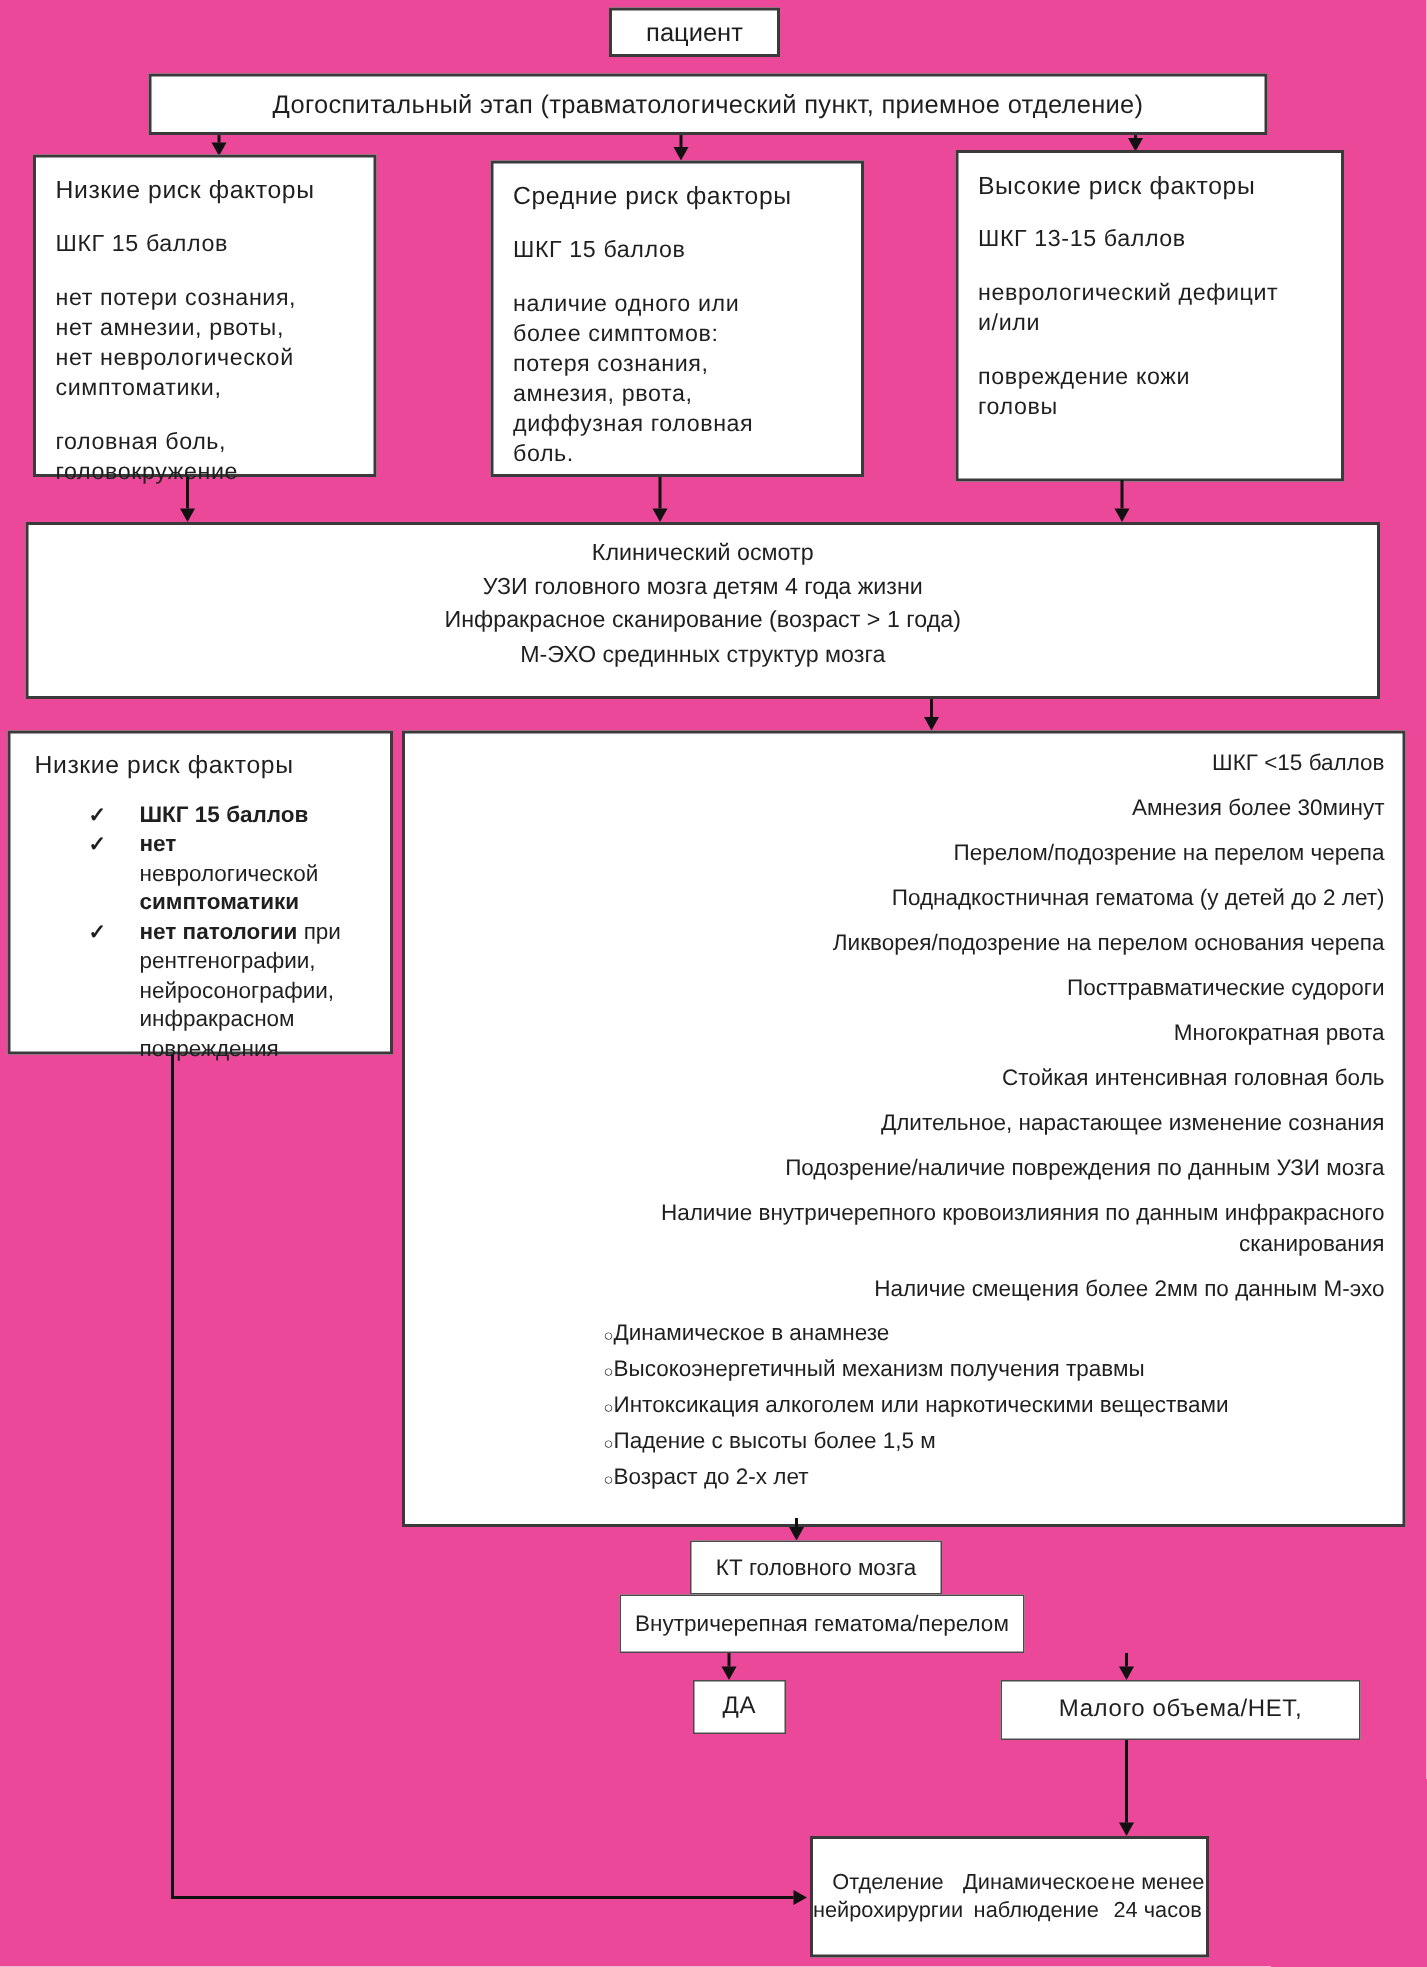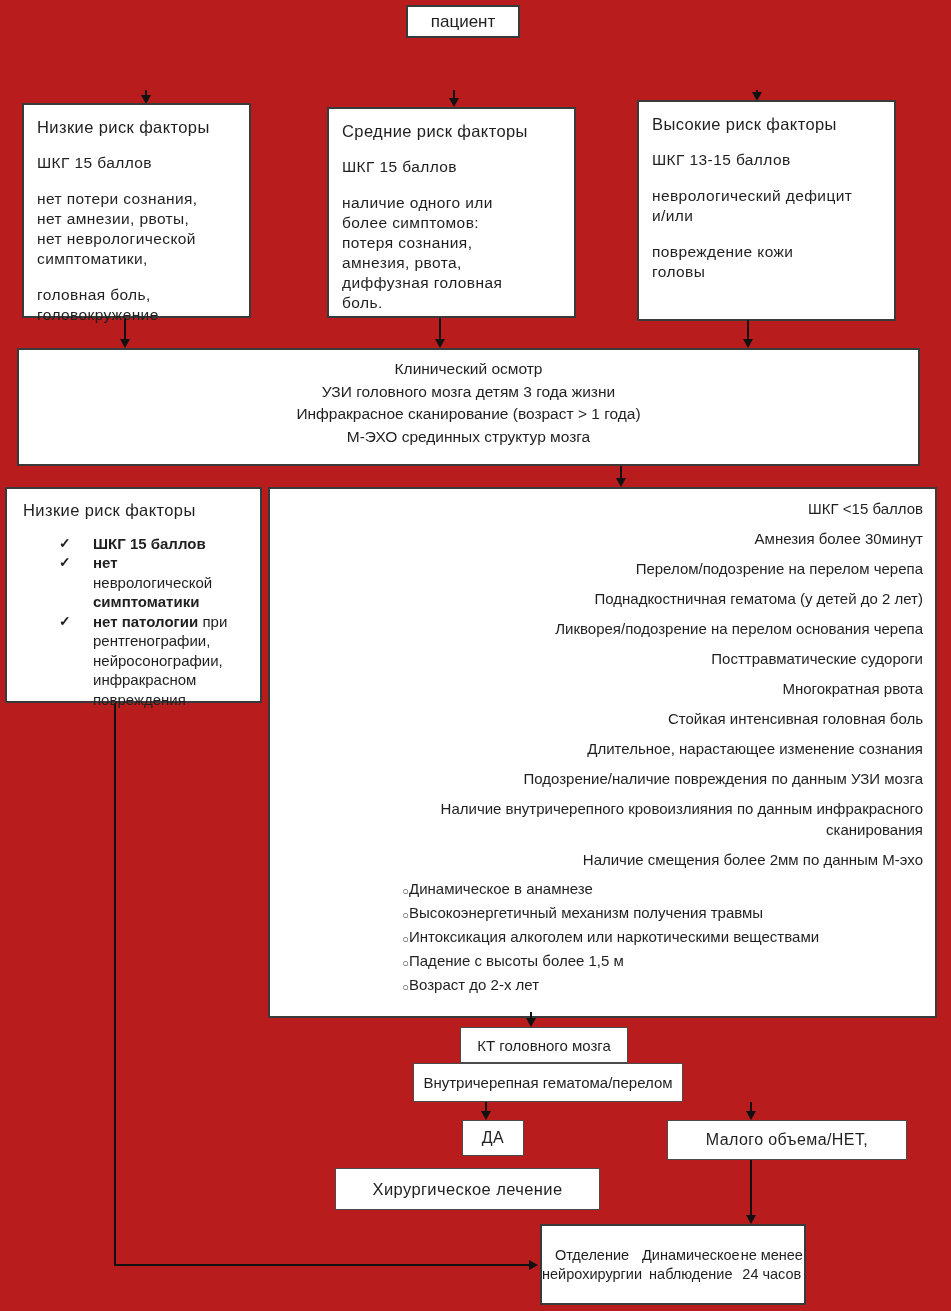--- a/index.html
+++ b/index.html
@@ -1,17 +1,17 @@
 <!DOCTYPE html>
 <html><head>
 <meta charset="utf-8">
 <style>
   html,body{margin:0;padding:0;background:#ffffff;}
   #canvas{
-    position:relative;width:951px;height:1311px;background:#b91c1c;
+    position:relative;width:951px;height:1311px;background:#ec4899;
     font-family:"Liberation Sans",sans-serif;color:#1f1f1f;overflow:hidden;
   }
   .box{position:absolute;background:#fff;border:2px solid #3a3a3a;box-sizing:border-box;}
   .box.thin{border-width:1px;border-color:#4a4a4a;}
   .center{display:flex;align-items:center;justify-content:center;text-align:center;}
   .col-center{display:flex;flex-direction:row;align-items:center;justify-content:center;text-align:center;}
 
   
   #patient{left:406px;top:5px;width:114px;height:33px;font-size:17px;}
   #prehospital{left:99px;top:49px;width:746px;height:41px;font-size:17px;letter-spacing:.2px;}
@@ -64,20 +64,21 @@
   .head-right{position:absolute;width:0;height:0;display:block;
     border-top:5px solid transparent;border-bottom:5px solid transparent;border-left:9px solid #111;}
 </style>
 </head>
 <body>
 
 <div id="canvas">
 
   <div id="patient" class="box center">пациент</div>
 
+  <div id="prehospital" class="box center">Догоспитальный этап (травматологический пункт, приемное отделение)</div>
 
   <div class="varrow" style="left:145px;top:90px;height:5px">
       <i class="head-down"></i>
     </div>
   <div class="varrow" style="left:453px;top:90px;height:8px">
       <i class="head-down"></i>
     </div>
   <div class="varrow" style="left:756px;top:90px;height:2px">
       <i class="head-down"></i>
     </div>
@@ -128,21 +129,21 @@
     </div>
   <div class="varrow" style="left:439px;top:318px;height:21px">
       <i class="head-down"></i>
     </div>
   <div class="varrow" style="left:747px;top:320px;height:19px">
       <i class="head-down"></i>
     </div>
 
   <div id="exam" class="box">
     <div>Клинический осмотр</div>
-    <div>УЗИ головного мозга детям 3 года жизни</div>
+    <div>УЗИ головного мозга детям 4 года жизни</div>
     <div>Инфракрасное сканирование (возраст &gt; 1 года)</div>
     <div>М-ЭХО срединных структур мозга</div>
   </div>
 
   <div class="varrow" style="left:620px;top:466px;height:12px">
       <i class="head-down"></i>
     </div>
 
   <div id="low-check" class="box">
     <div class="box-title">Низкие риск факторы</div>
@@ -218,21 +219,20 @@
   <div class="varrow" style="left:485px;top:1102px;height:9px">
       <i class="head-down"></i>
     </div>
   <div class="varrow" style="left:750px;top:1102px;height:9px">
       <i class="head-down"></i>
     </div>
 
   <div id="yes-box" class="box thin center">ДА</div>
   <div id="small-volume-box" class="box thin center">Малого объема/НЕТ,</div>
 
-  <div id="surgery-box" class="box thin center">Хирургическое лечение</div>
 
   <div class="varrow" style="left:750px;top:1160px;height:55px">
       <i class="head-down"></i>
     </div>
 
   <div>
     <div class="lc-v" style="left:114px;top:703px;height:562px"></div>
     <div class="lc-h" style="left:114px;top:1264px;width:415px"></div>
     <i class="head-right" style="left:529px;top:1260px"></i>
   </div>

